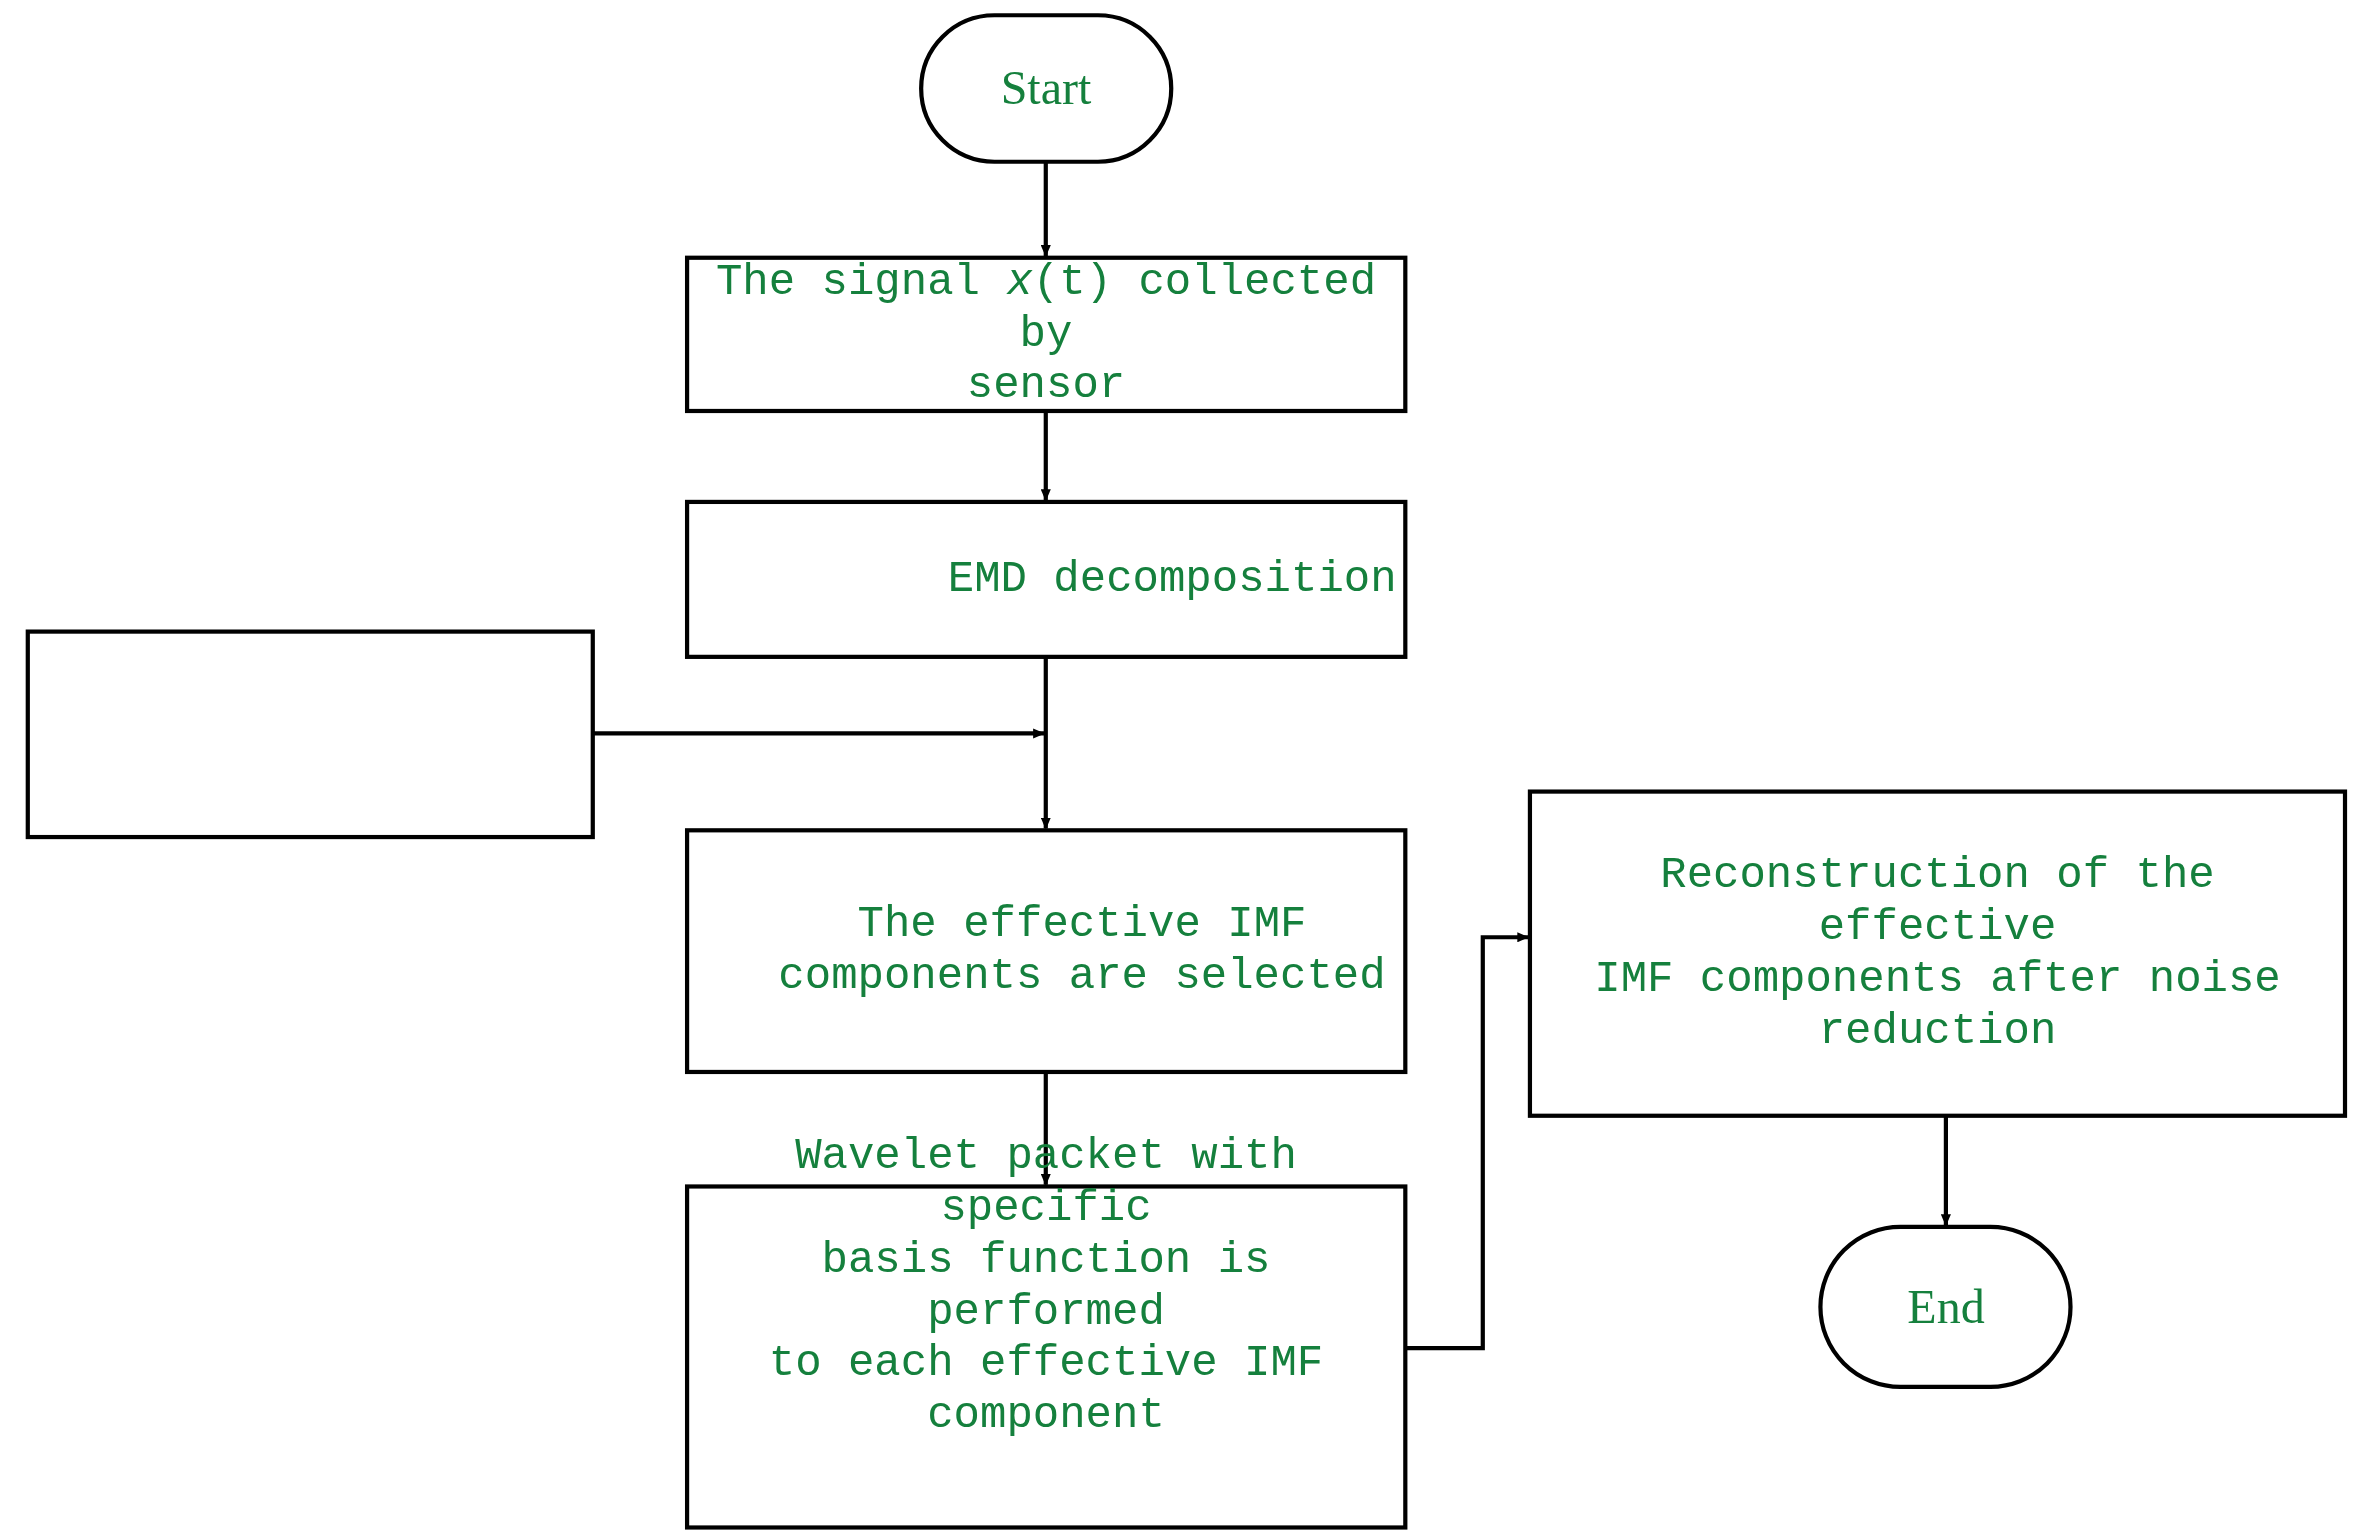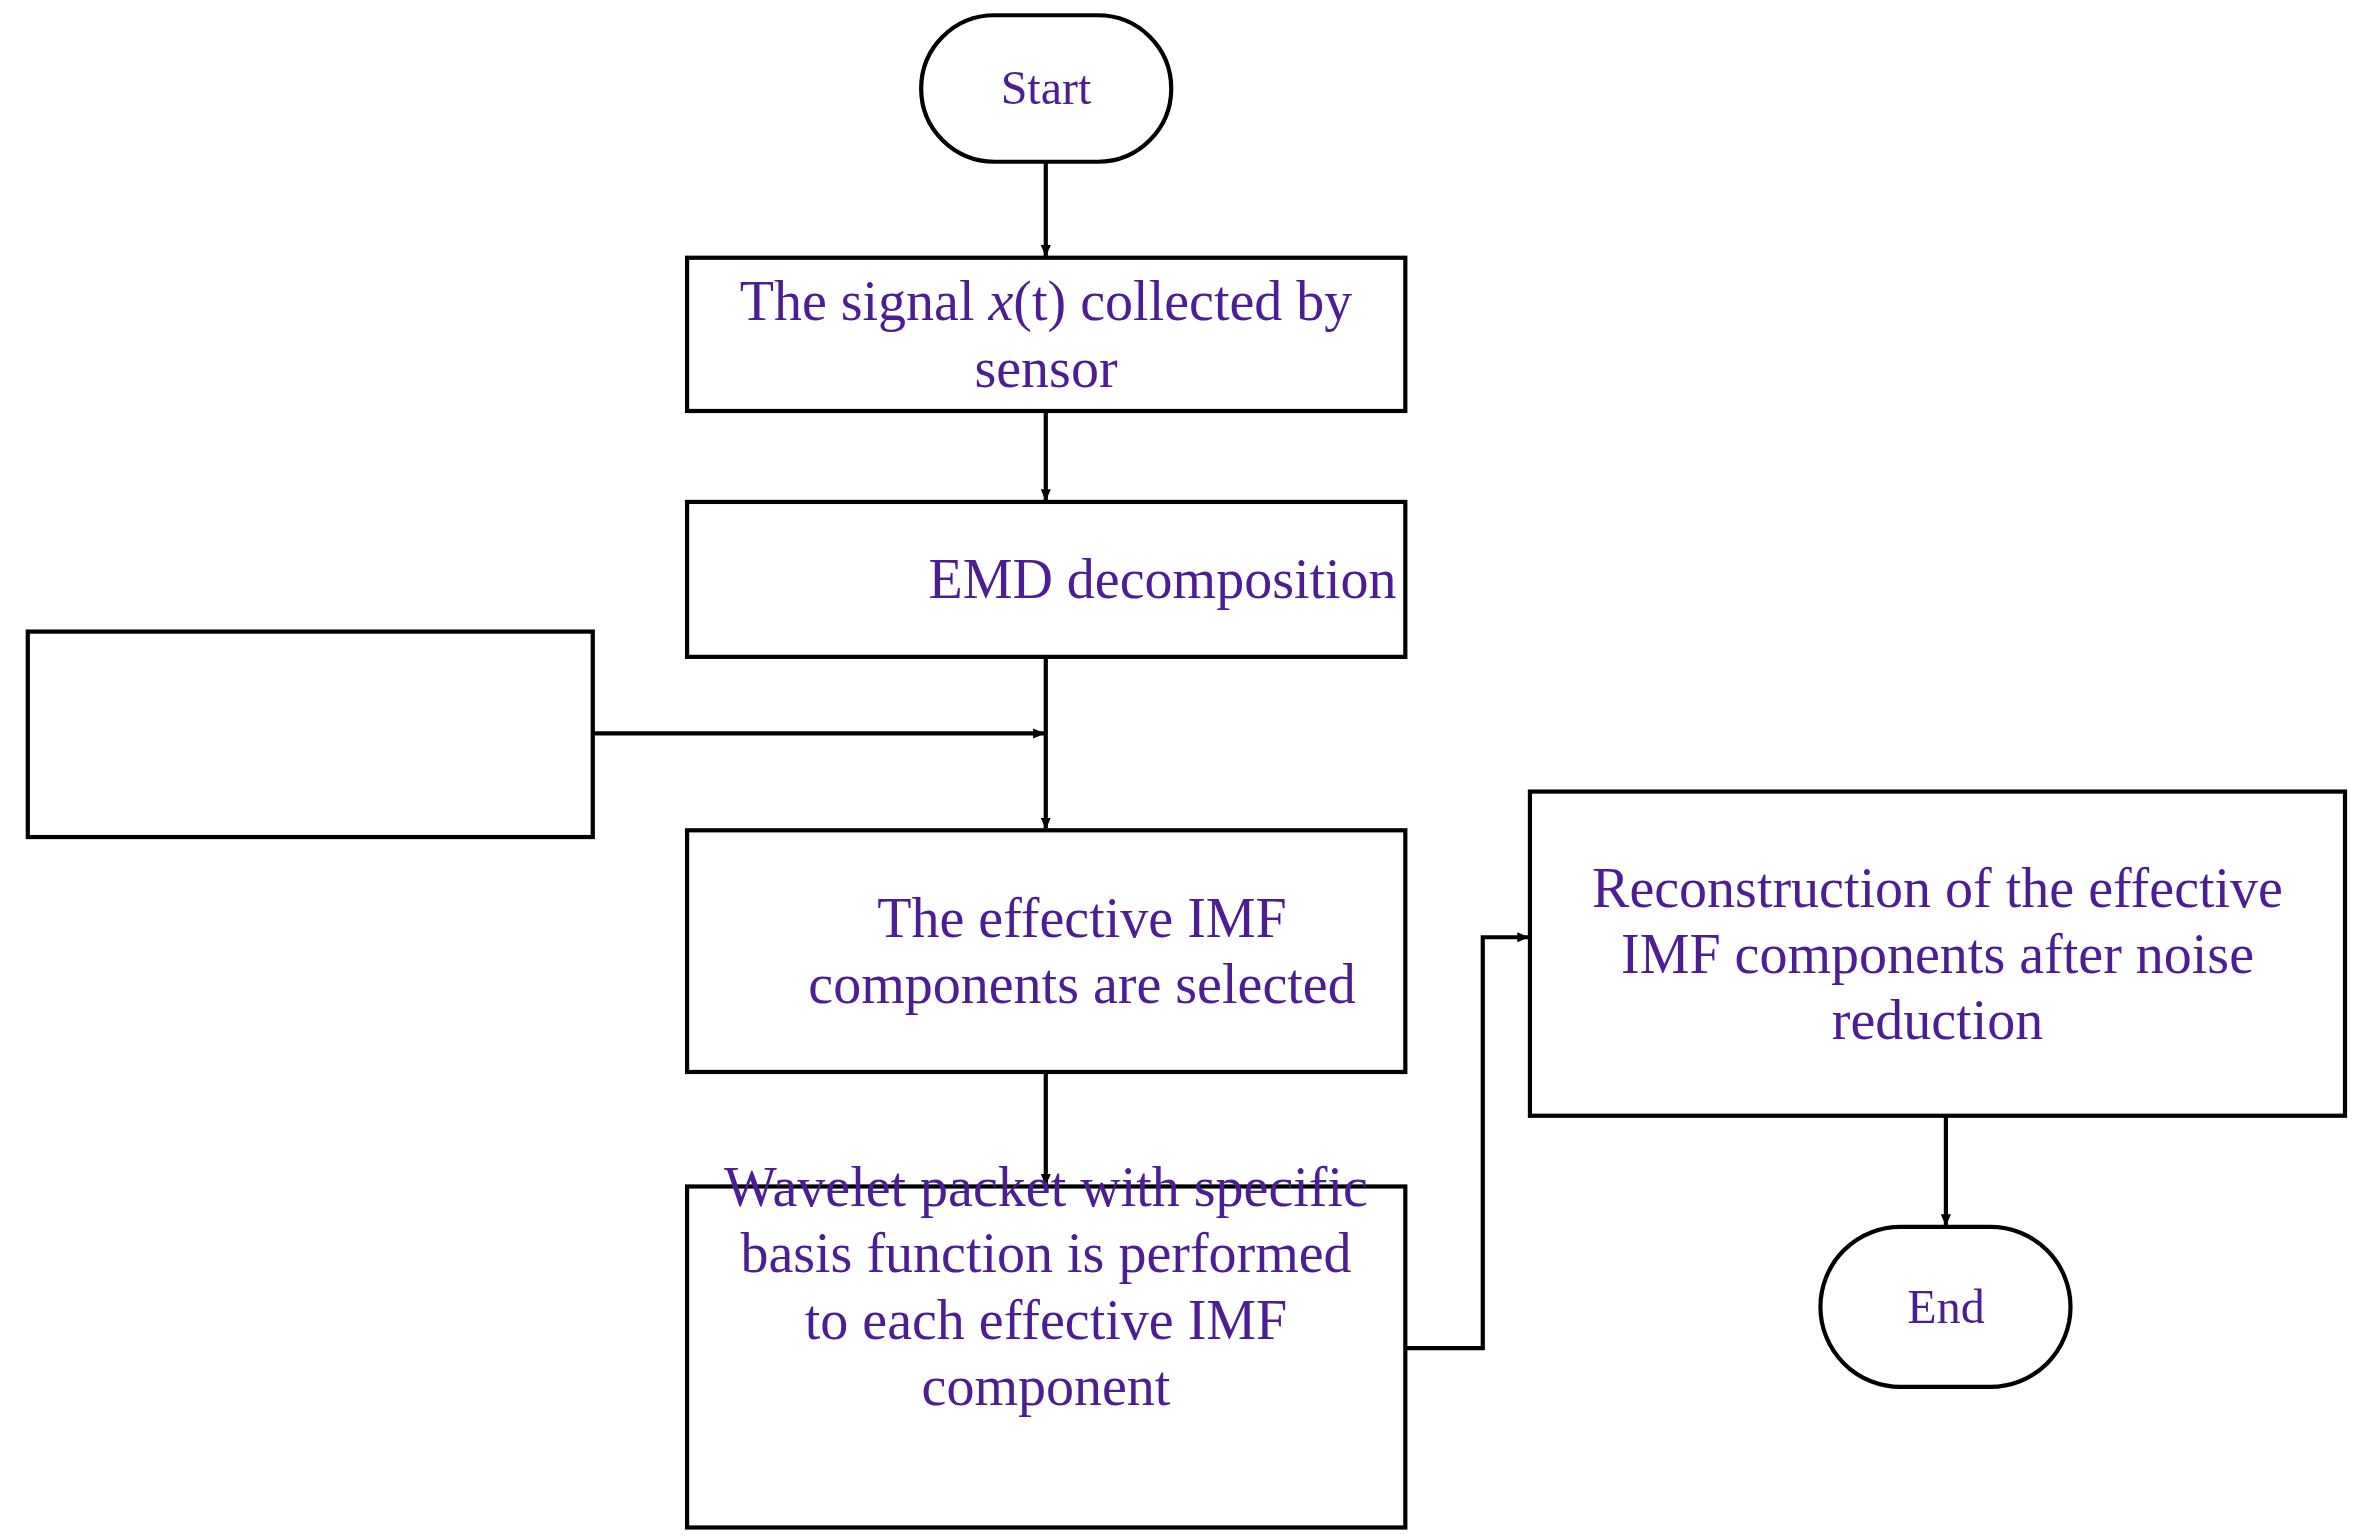--- a/index.html
+++ b/index.html
@@ -22,37 +22,38 @@
     width: 2377px;
     height: 1536px;
   }
   .node {
     position: absolute;
     box-sizing: border-box;
     display: flex;
     align-items: center;
     justify-content: center;
     text-align: center;
-    color: #4c1d95;
+    color: #15803d;
     background: transparent;
     line-height: 1.18;
     user-select: none;
   }
   .node-label {
     display: block;
     width: 100%;
     padding: 0 8.4px;
     box-sizing: border-box;
     white-space: pre-line;
   }
   .terminator {
     font-size: 48px;
   }
   .process {
-    font-size: 56px;
+    font-size: 44px;
+    font-family: Liberation Mono, monospace;
   }
   .italic-var {
     font-style: italic;
   }
 </style>
 </head>
 <body>
 
 <div id="canvas">
 

